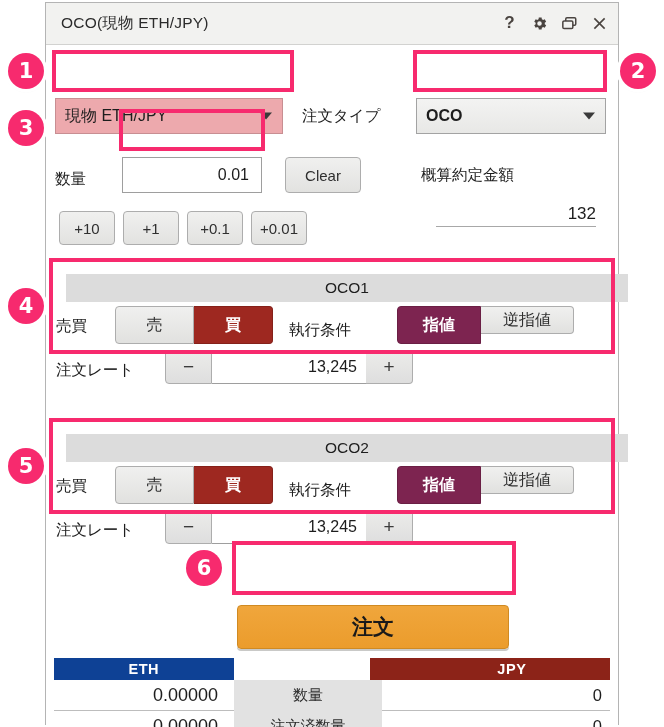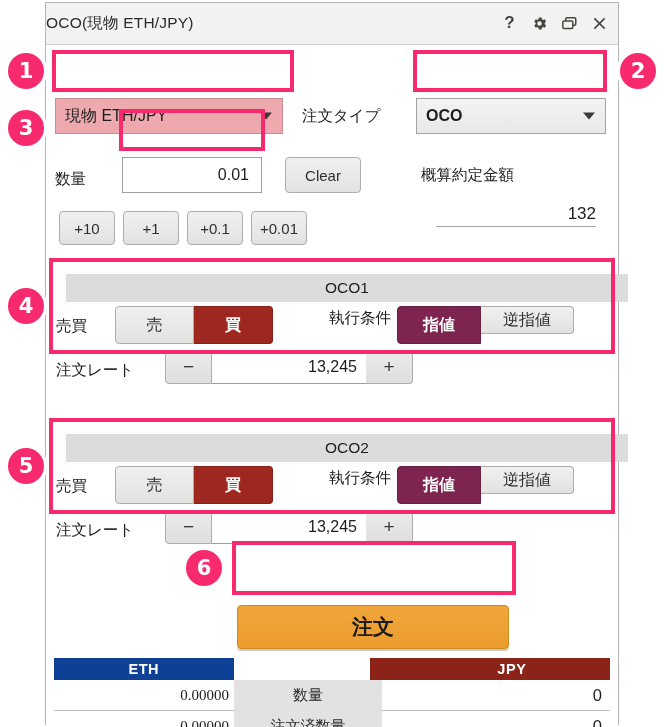--- a/index.html
+++ b/index.html
@@ -20,21 +20,21 @@
     border-right:1px solid #b4b4b4;
     border-top:1px solid #b4b4b4;
     box-sizing:border-box;
   }
   .titlebar{
     position:relative;height:41px;background:#f2f2f0;
     border-bottom:1px solid #d2d2d0;
     display:flex;align-items:center;
   }
   .title-text{
-    font-size:15.5px;color:#2b2b2b;letter-spacing:.2px;
+    margin-left:15px;font-size:15.5px;color:#2b2b2b;letter-spacing:.2px;
     white-space:nowrap;
   }
   .title-btns{
     position:absolute;right:10px;top:0;height:41px;
     display:flex;align-items:center;gap:13px;
   }
   .tbtn{
     width:17px;height:17px;display:flex;align-items:center;justify-content:center;
     color:#4a4440;
   }
@@ -117,21 +117,21 @@
     background:linear-gradient(#f0f0ef,#e1e1df);border:1px solid #adadad;
     display:flex;align-items:center;justify-content:center;
     font-size:16px;color:#2f2f2f;box-sizing:border-box;
   }
   .buy-btn{
     width:79px;height:38px;border-radius:0 4px 4px 0;
     background:#9e2820;border:1px solid #85211a;border-left:none;
     display:flex;align-items:center;justify-content:center;
     font-size:16px;color:#ffffff;font-weight:bold;box-sizing:border-box;
   }
-  .cond-label{position:absolute;left:237px;top:2px;margin-left:40px;}
+  .cond-label{position:absolute;left:237px;top:14px;}
   .cond-group{position:absolute;left:345px;top:0px;display:flex;}
   .limit-btn{
     width:84px;height:38px;border-radius:4px 0 0 4px;
     background:#7d2450;border:1px solid #6a1f44;
     display:flex;align-items:center;justify-content:center;
     font-size:16px;color:#ffffff;font-weight:bold;box-sizing:border-box;
   }
   .stop-btn{
     width:93px;height:28px;border-radius:0 4px 4px 0;
     background:linear-gradient(#f0f0ef,#e1e1df);border:1px solid #adadad;border-left:none;
@@ -175,21 +175,21 @@
   }
   .bt-head .mid{width:148px;background:#ffffff;}
   .bt-head .jpy{
     width:213px;background:#8c2318;color:#fff;font-size:14.5px;font-weight:bold;
     display:flex;align-items:center;justify-content:center;letter-spacing:.6px;padding-left:44px;
   }
   .bt-row{display:flex;height:31px;}
   .bt-row .l{
     width:180px;border-bottom:1px solid #bdbdbd;
     display:flex;align-items:center;justify-content:flex-end;
-    font-size:15px;color:#1d1d1d;padding-right:5px;box-sizing:border-box;font-family:Liberation Serif, serif;
+    font-size:18px;color:#1d1d1d;padding-right:16px;box-sizing:border-box;
   }
   .bt-row .c{
     width:148px;background:#e2e2e2;
     display:flex;align-items:center;justify-content:center;
     font-size:15px;color:#2b2b2b;box-sizing:border-box;
   }
   .bt-row .r{
     width:228px;border-bottom:1px solid #bdbdbd;
     display:flex;align-items:center;justify-content:flex-end;
     font-size:16.5px;color:#1d1d1d;padding-right:8px;box-sizing:border-box;

